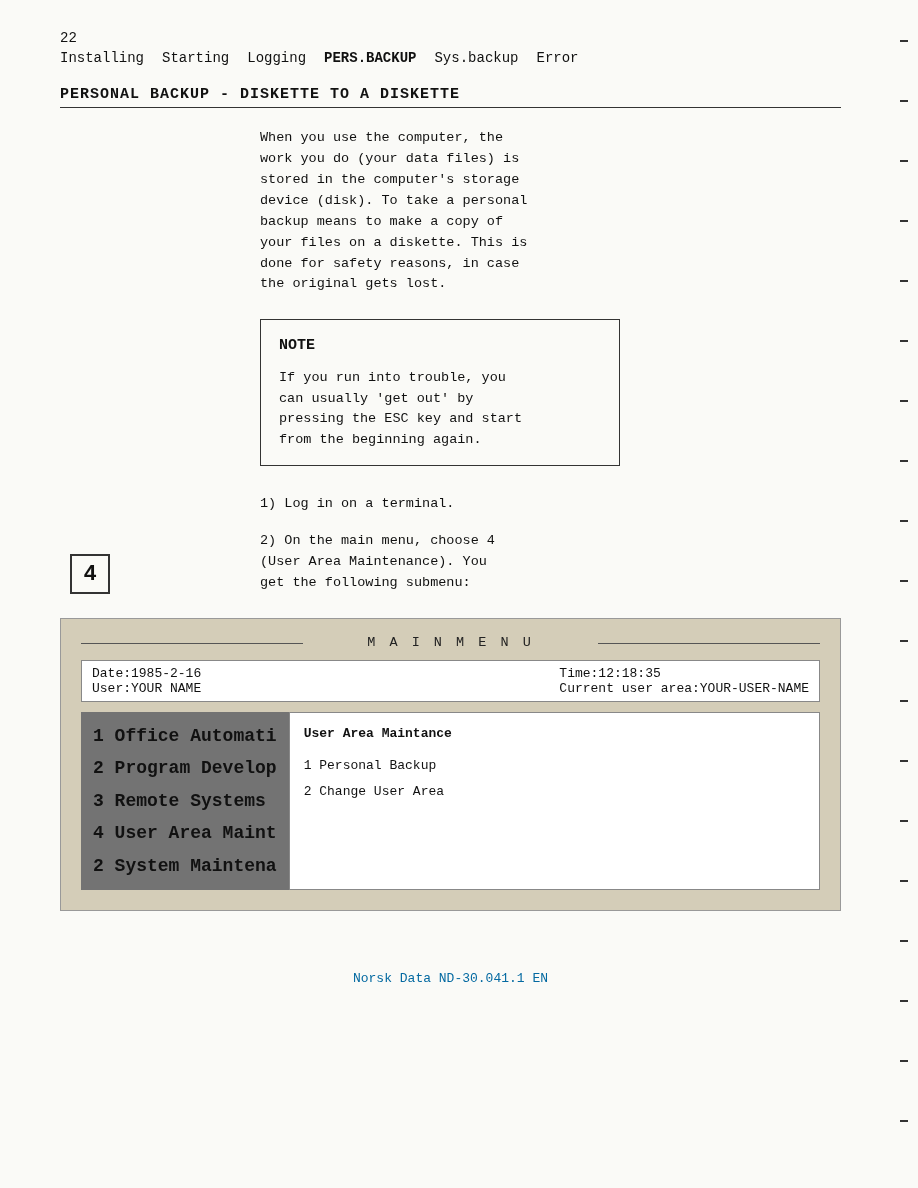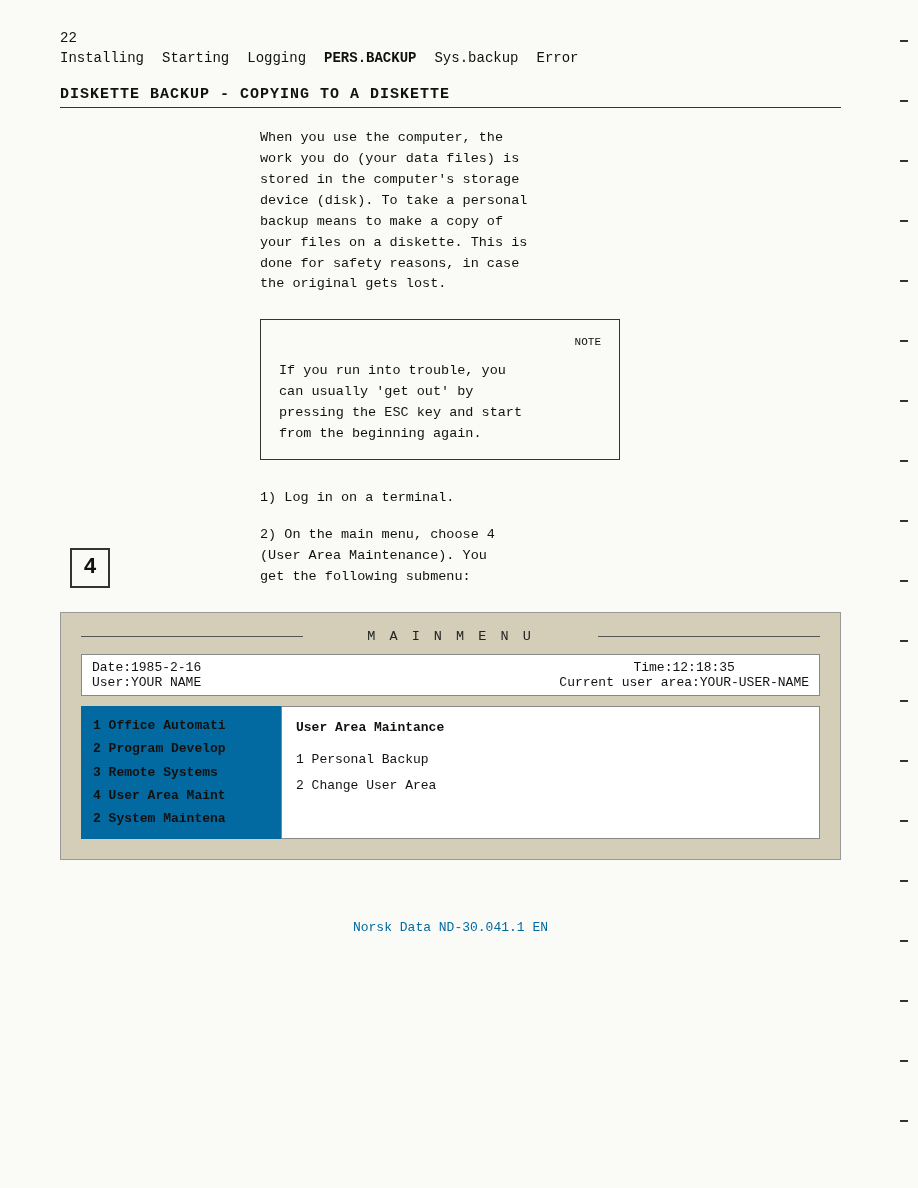--- a/index.html
+++ b/index.html
@@ -115,24 +115,24 @@
       border: 1.5px solid #333;
       padding: 14px 18px;
       margin-bottom: 28px;
       font-family: 'Courier New', Courier, monospace;
       font-size: 13.5px;
       line-height: 1.55;
       max-width: 360px;
     }
 
     .note-title {
-      text-align: right;
-      font-weight: normal;
+      text-align: left;
+      font-weight: bold;
       margin-bottom: 10px;
-      font-size: 11px;
+      font-size: 15px;
     }
 
     .note-text {
       font-size: 13.5px;
     }
 
     
     .steps {
       font-family: 'Courier New', Courier, monospace;
       font-size: 13.5px;
@@ -206,33 +206,33 @@
     }
 
     .terminal-header-left {
       display: flex;
       flex-direction: column;
     }
 
     .terminal-header-right {
       display: flex;
       flex-direction: column;
-      align-items: center;
+      align-items: flex-start;
     }
 
     .terminal-body {
       display: flex;
       gap: 0;
     }
 
     .terminal-left-menu {
-      background: #0369a1;
+      background: #737373;
       padding: 8px 12px;
       font-family: 'Courier New', Courier, monospace;
-      font-size: 13px;
+      font-size: 18px;
       line-height: 1.8;
       min-width: 200px;
     }
 
     .terminal-left-menu .menu-item {
       font-weight: bold;
     }
 
     .terminal-right-submenu {
       background: white;
@@ -296,21 +296,21 @@
     <div class="nav-tabs">
       <span class="nav-tab">Installing</span>
       <span class="nav-tab">Starting</span>
       <span class="nav-tab">Logging</span>
       <span class="nav-tab active">PERS.BACKUP</span>
       <span class="nav-tab">Sys.backup</span>
       <span class="nav-tab">Error</span>
     </div>
   </div>
 
-  <div class="section-title">DISKETTE BACKUP - COPYING TO A DISKETTE</div>
+  <div class="section-title">PERSONAL BACKUP - DISKETTE TO A DISKETTE</div>
   <hr class="title-underline">
 
   <div class="content-area">
     <div class="left-col">
       
     </div>
     <div class="right-col">
 
       <div class="intro-text">
         <span style="white-space: pre-line;">When you use the computer, the

